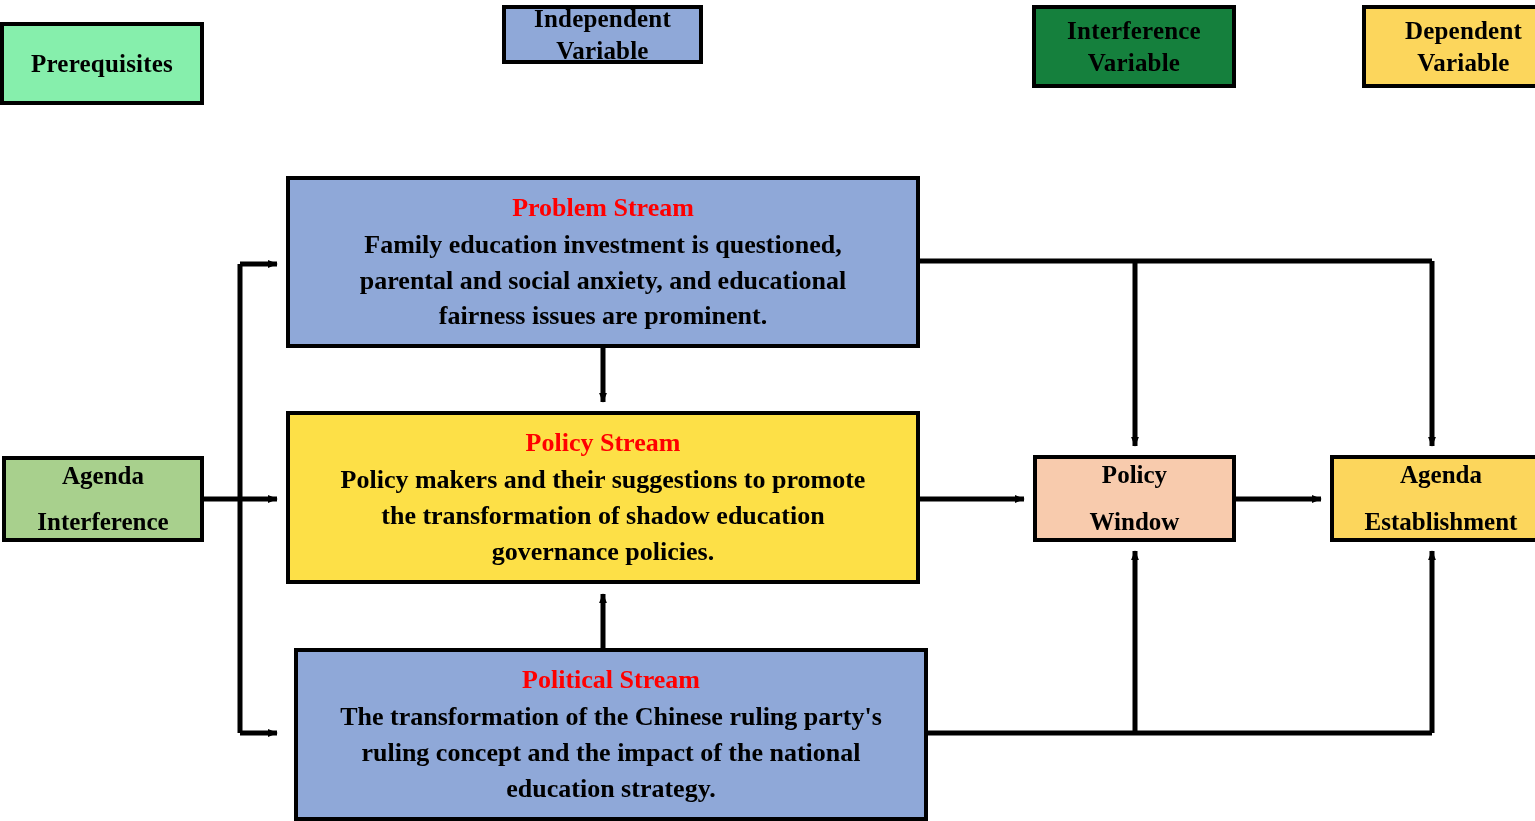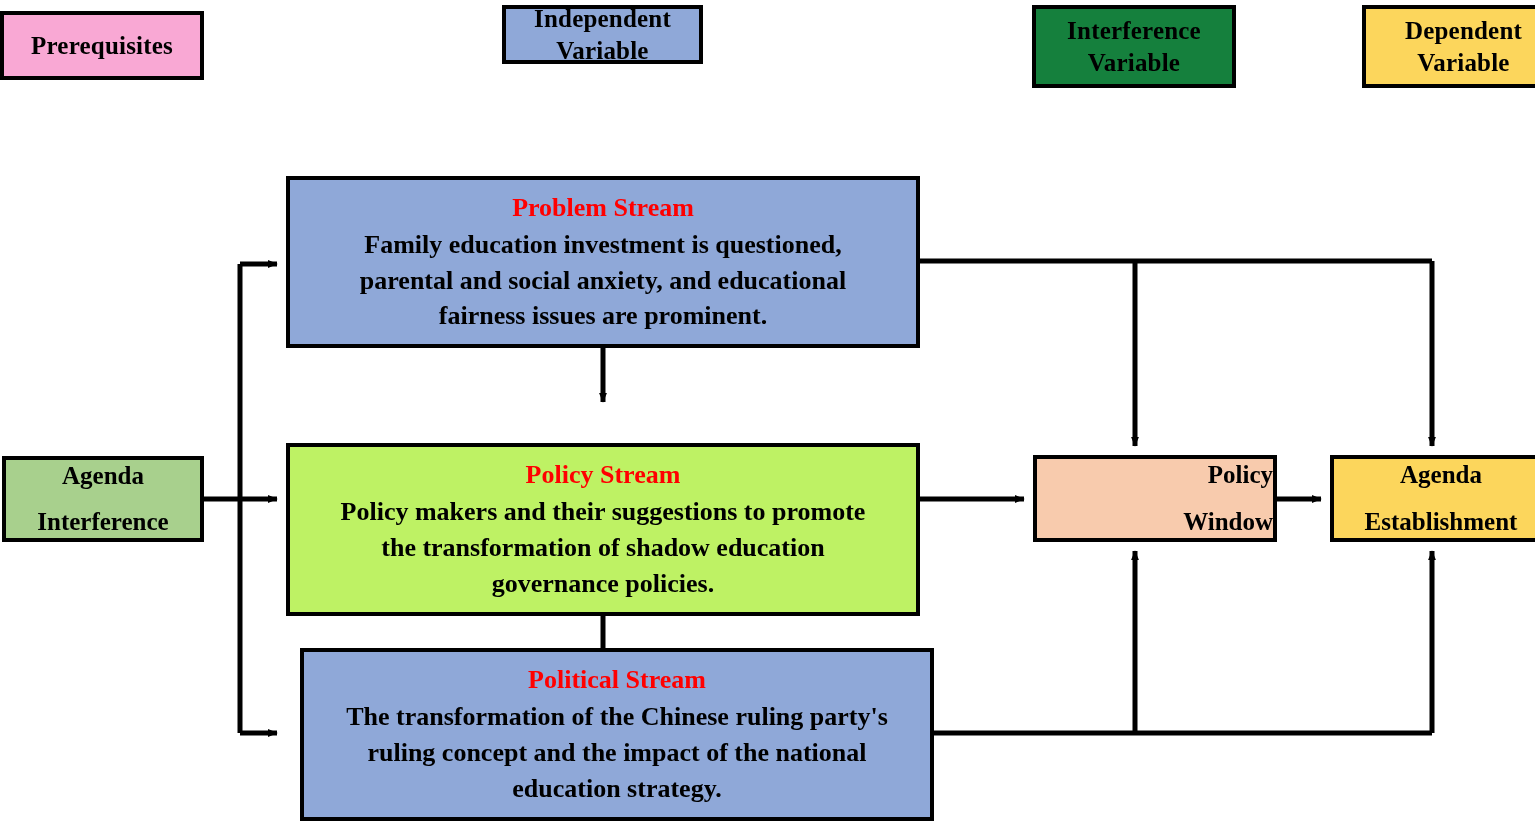--- a/index.html
+++ b/index.html
@@ -98,21 +98,21 @@
       <path d="M920,261 L1432,261"></path>
       <path d="M1135,261 L1135,446" marker-end="url(#arrD)"></path>
       <path d="M1432,261 L1432,446" marker-end="url(#arrD)"></path>
 
       <path d="M920,733 L1432,733"></path>
       <path d="M1135,733 L1135,551" marker-end="url(#arrD)"></path>
       <path d="M1432,733 L1432,551" marker-end="url(#arrD)"></path>
     </g>
   </svg>
 
-  <div class="box legend-box" style="left:0px; top:11px; width:204px; height:69px; background:#f9a8d4;">
+  <div class="box legend-box" style="left:0px; top:22px; width:204px; height:83px; background:#86efac;">
     <span class="ln">Prerequisites</span>
   </div>
 
   <div class="box legend-box" style="left:502px; top:5px; width:201px; height:59px; background:#8fa8d8;">
     <span class="ln">Independent</span>
     <span class="ln">Variable</span>
   </div>
 
   <div class="box legend-box" style="left:1032px; top:5px; width:204px; height:83px; background:#15803d;">
     <span class="ln">Interference</span>
@@ -127,31 +127,31 @@
   <div class="box node-box" style="left:2px; top:456px; width:202px; height:86px; background:#a8d08d;">
     <span class="ln">Agenda</span>
     <span class="ln">Interference</span>
   </div>
 
   <div class="box stream-box" style="left:286px; top:176px; width:634px; height:172px; background:#8fa8d8;">
     <span class="stream-title">Problem Stream</span>
     <span class="stream-body">Family education investment is questioned, parental and social anxiety, and educational fairness issues are prominent.</span>
   </div>
 
-  <div class="box stream-box" style="left:286px; top:411px; width:634px; height:173px; background:#bef264;margin-top:32px;">
+  <div class="box stream-box" style="left:286px; top:411px; width:634px; height:173px; background:#fde047;">
     <span class="stream-title">Policy Stream</span>
     <span class="stream-body">Policy makers and their suggestions to promote the transformation of shadow education governance policies.</span>
   </div>
 
-  <div class="box stream-box" style="left:300px; top:648px; width:634px; height:173px; background:#8fa8d8;">
+  <div class="box stream-box" style="left:294px; top:648px; width:634px; height:173px; background:#8fa8d8;">
     <span class="stream-title">Political Stream</span>
     <span class="stream-body">The transformation of the Chinese ruling party's ruling concept and the impact of the national education strategy.</span>
   </div>
 
-  <div class="box node-box" style="left:1033px; top:455px; width:244px; height:87px; background:#f8cbad;align-items:flex-end;">
+  <div class="box node-box" style="left:1033px; top:455px; width:203px; height:87px; background:#f8cbad;">
     <span class="ln">Policy</span>
     <span class="ln">Window</span>
   </div>
 
   <div class="box node-box" style="left:1330px; top:455px; width:222px; height:87px; background:#fcd65c;">
     <span class="ln">Agenda</span>
     <span class="ln">Establishment</span>
   </div>
 
 </div>

